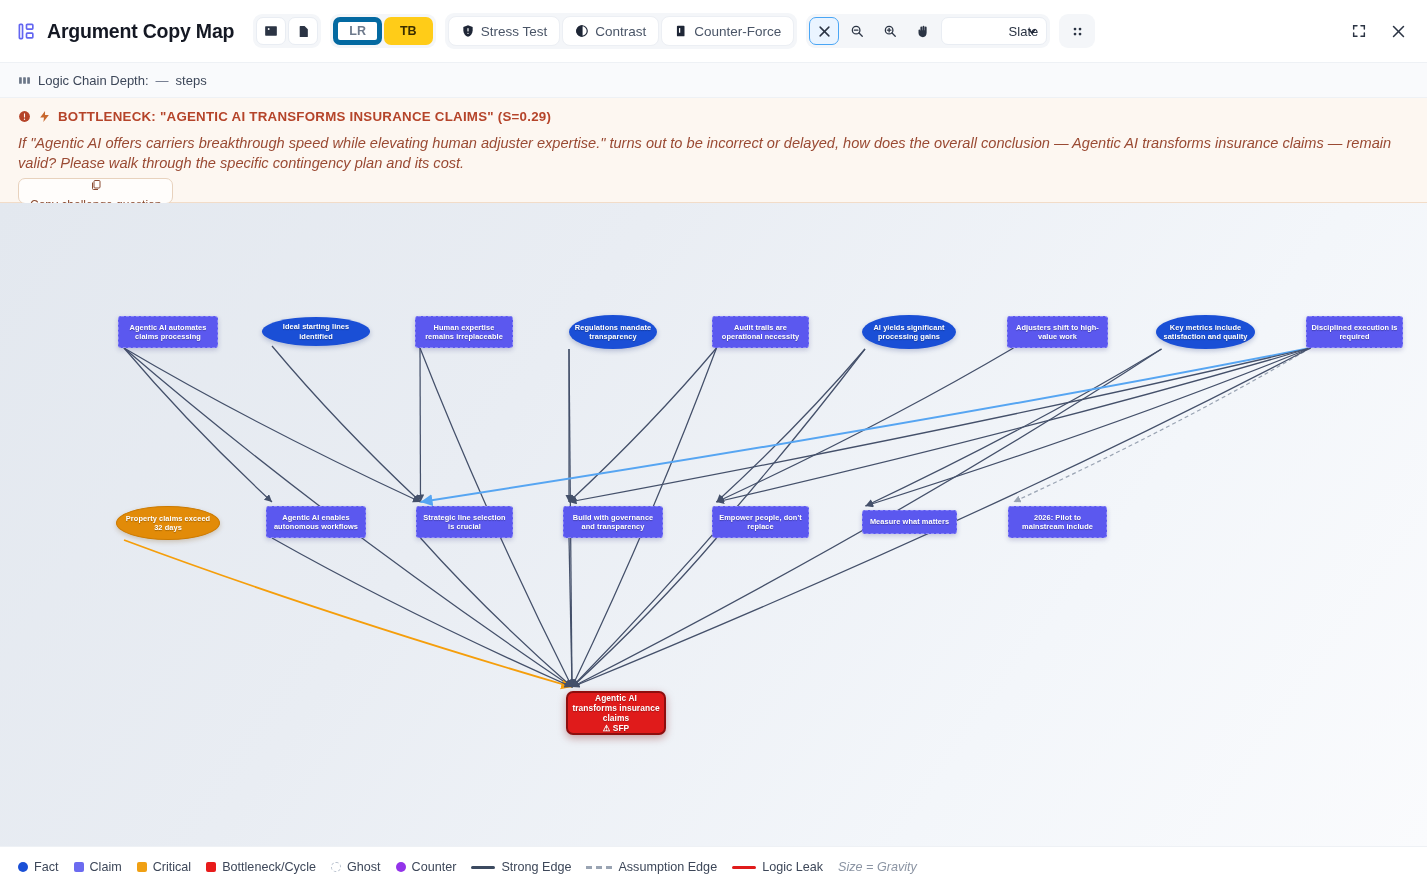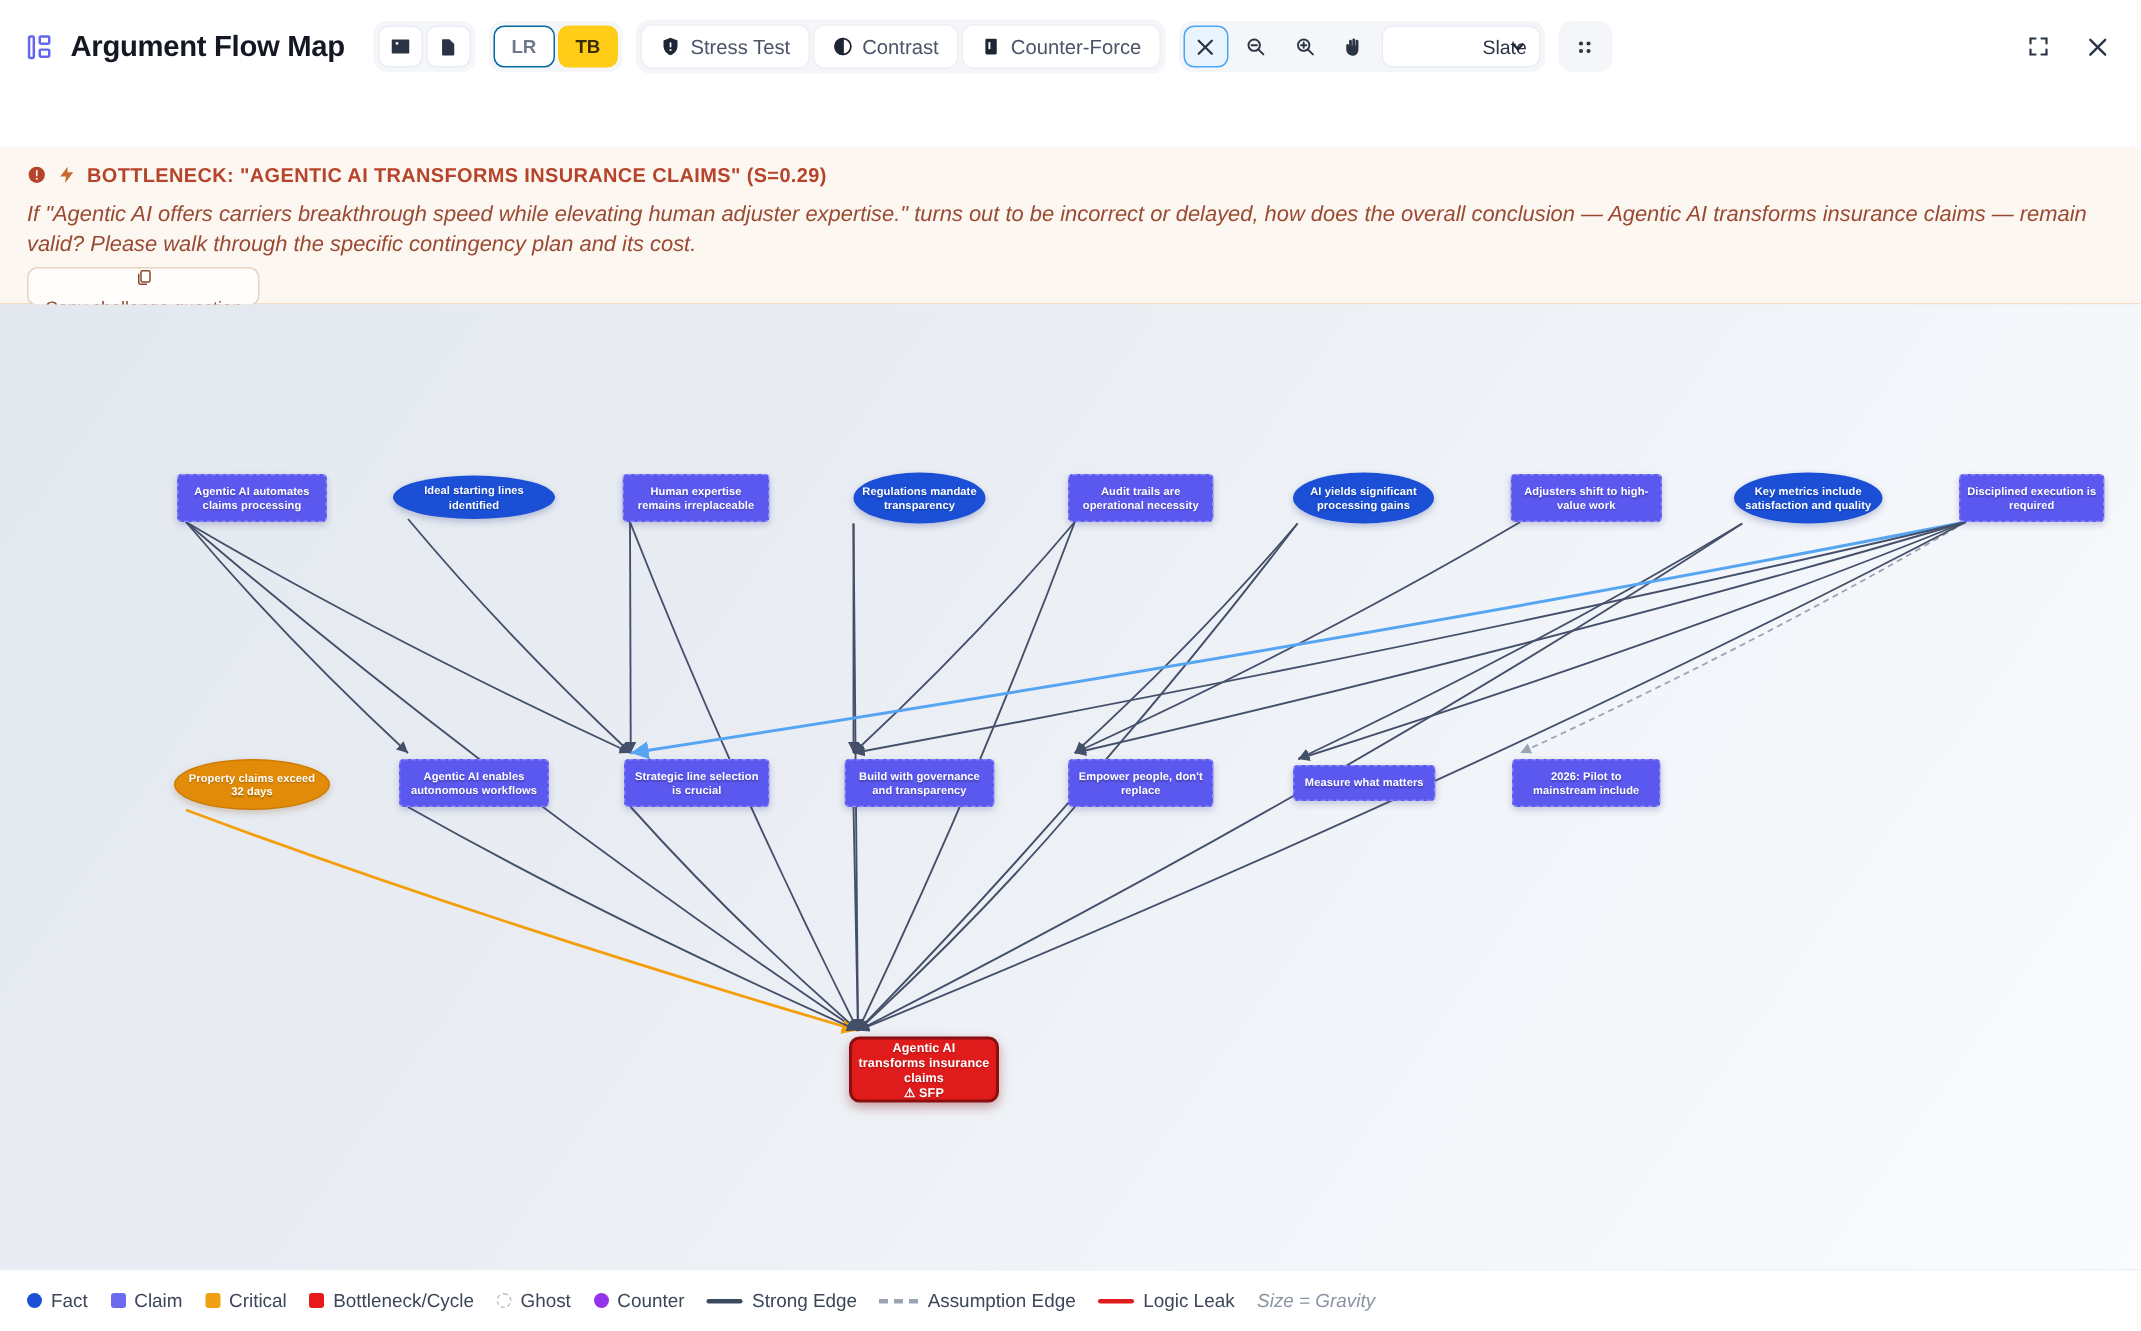--- a/index.html
+++ b/index.html
@@ -55,21 +55,21 @@
     background: transparent; white-space: nowrap;
   }
   .seg.active {
     background: #ffffff; color: #1c2432; font-weight: 600;
     box-shadow: 0 1px 2px rgba(16,24,40,.10);
   }
   .pill {
     height: 28px; min-width: 36px; padding: 0 11px; border-radius: 7px;
     display: flex; align-items: center; justify-content: center;
     font-size: 12.5px; font-weight: 700; color: #6e7a8c;
-    background: #ffffff; border: 1px solid #0369a1; cursor: pointer;
+    background: #ffffff; border: 5px solid #0369a1; cursor: pointer;
   }
   .pill.on { background: #ffcc18; color: #3a2d00; border-color: #ffcc18; }
   .tool {
     display: flex; align-items: center; gap: 6px;
     height: 30px; padding: 0 12px; border-radius: 8px;
     font-size: 13.5px; color: #4a5567; white-space: nowrap;
     background: #ffffff; border: 1px solid #eceff4; cursor: pointer;
   }
   .tool .ti { color: #1e2636; display:flex; }
   .zoomgrp { display: flex; align-items: center; background: #f4f6f9; border-radius: 9px; padding: 3px; gap: 3px; }
@@ -202,21 +202,21 @@
   <div class="toolbar">
 
     <span class="brand-icon">
       <svg width="19" height="19" viewBox="0 0 24 24" fill="none" stroke="currentColor" stroke-width="2.1" stroke-linecap="round">
         <rect x="3" y="3" width="4" height="18" rx="1"></rect>
         <rect x="12" y="3" width="8" height="6" rx="1"></rect>
         <rect x="12" y="14" width="8" height="6" rx="1"></rect>
       </svg>
     </span>
 
-    <div class="app-title">Argument Flow Map</div>
+    <div class="app-title">Argument Copy Map</div>
 
     <div class="btn-group">
       <div class="icon-btn">
         <svg width="14" height="14" viewBox="0 0 24 24" fill="currentColor">
           <path d="M3 4h18a1 1 0 011 1v14a1 1 0 01-1 1H3a1 1 0 01-1-1V5a1 1 0 011-1zm2 12l4-5 3 4 2-2 5 6H5z"></path>
           <circle cx="8" cy="8.5" r="1.6" fill="#fff"></circle>
         </svg>
       </div>
       <div class="icon-btn">
         <svg width="13" height="15" viewBox="0 0 24 24" fill="currentColor">
@@ -323,20 +323,32 @@
       </svg>
     </div>
     <div class="win-btn">
       <svg width="17" height="17" viewBox="0 0 24 24" fill="none" stroke="currentColor" stroke-width="2.2" stroke-linecap="round">
         <line x1="5" y1="5" x2="19" y2="19"></line>
           <line x1="19" y1="5" x2="5" y2="19"></line>
       </svg>
     </div>
   </div>
 
+  <div class="depthbar">
+    <span class="dicon">
+      <svg width="13" height="13" viewBox="0 0 24 24" fill="currentColor">
+        <rect x="2" y="6" width="5" height="12" rx="1"></rect>
+          <rect x="9.5" y="6" width="5" height="12" rx="1"></rect>
+          <rect x="17" y="6" width="5" height="12" rx="1"></rect>
+      </svg>
+    </span>
+    <span>Logic Chain Depth:</span>
+    <span class="depth-dash">—</span>
+    <span>steps</span>
+  </div>
 
   <div class="banner">
     <div class="banner-head">
       <span class="warn">
         <svg width="13" height="13" viewBox="0 0 24 24" fill="currentColor">
           <circle cx="12" cy="12" r="10"></circle>
             <rect x="11" y="6" width="2" height="8" fill="#fdf7f1" rx="1"></rect>
             <circle cx="12" cy="17" r="1.3" fill="#fdf7f1"></circle>
         </svg>
       </span>

